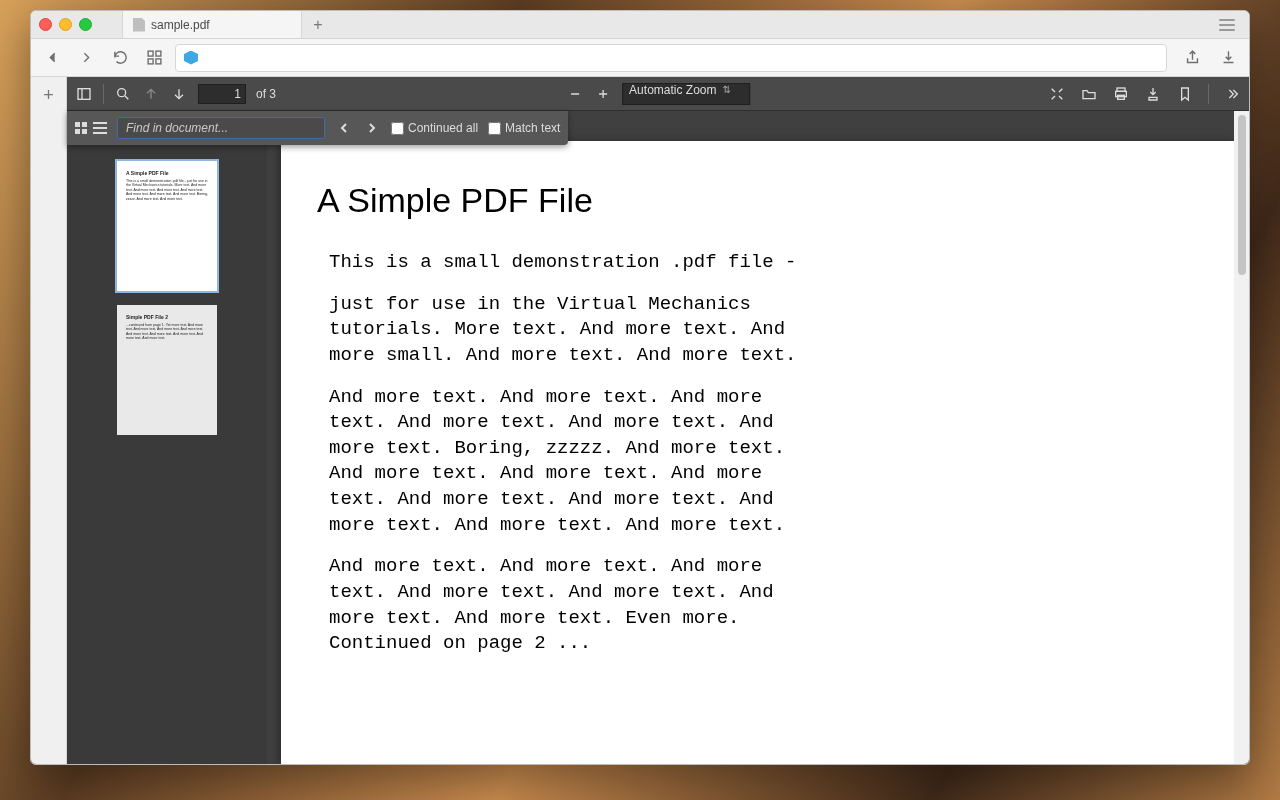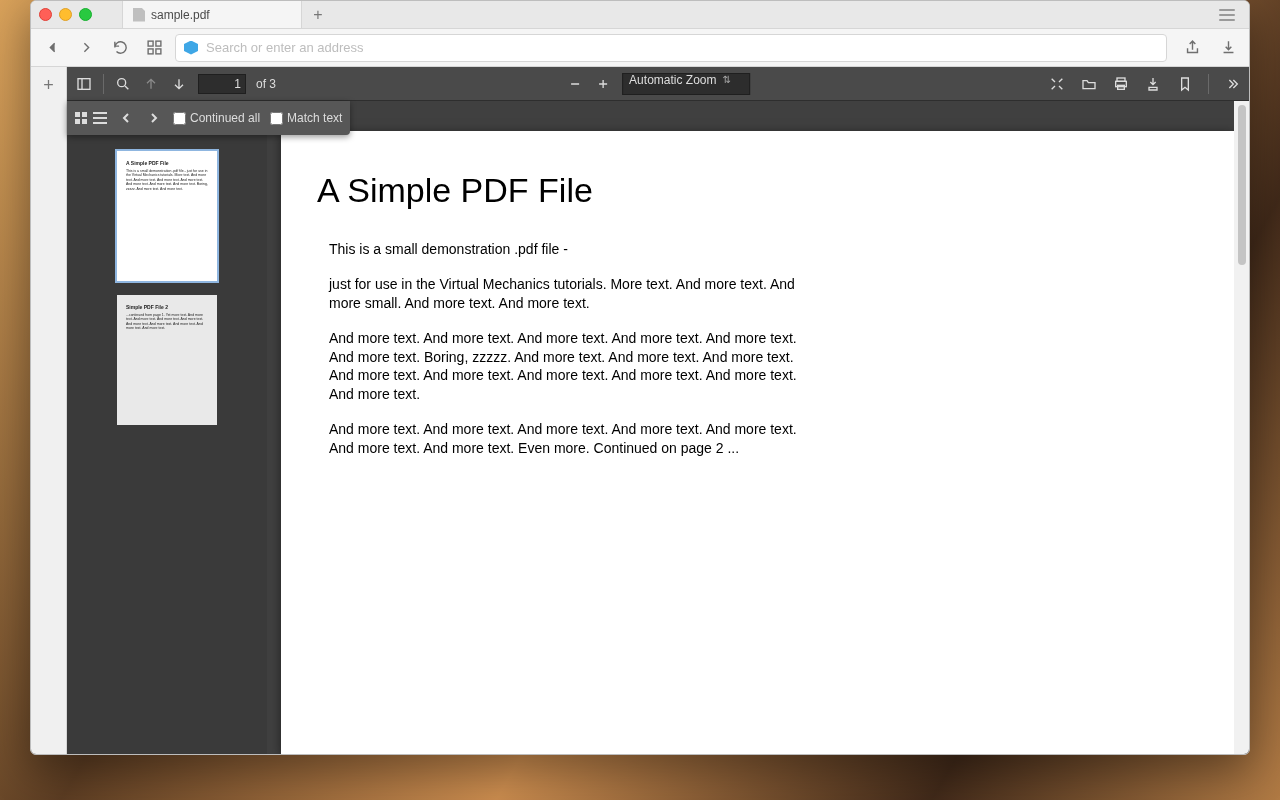--- a/index.html
+++ b/index.html
@@ -4,21 +4,21 @@
 <style>
 * { margin: 0; padding: 0; box-sizing: border-box; }
 html, body { width: 1280px; height: 800px; overflow: hidden; font-family: -apple-system, "Helvetica Neue", Arial, sans-serif; }
 
 body {
   background: linear-gradient(120deg, #d8a15a 0%, #5b3c22 30%, #c98b4e 55%, #402919 80%, #b07a44 100%);
   display: flex; align-items: flex-start; justify-content: center;
 }
 
 .window {
-  width: 1220px; height: 755px; 
+  width: 1220px; height: 755px; margin-top: 10px;
   background: #f5f5f5; border: 1px solid #bdbdbd; border-radius: 6px;
   box-shadow: 0 15px 40px rgba(0,0,0,0.35);
   display: flex; flex-direction: column; overflow: hidden;
 }
 
 
 .titlebar { height: 28px; background: #e8e8e8; display: flex; align-items: center; padding: 0 8px; border-bottom: 1px solid #d6d6d6; }
 .traffic { display: flex; gap: 7px; align-items: center; }
 .dot { width: 13px; height: 13px; border-radius: 50%; }
 .dot.red { background: #ff5f57; border: 0.5px solid #e14036; }
@@ -81,21 +81,21 @@
 .thumbs{ width:200px; background:#3a3a3a; padding:50px 18px 18px; display:flex; flex-direction:column; gap:14px; align-items:center; overflow:hidden;}
 .thumb{ width:100px; height:130px; background:#fff; border:3px solid transparent; padding:6px 6px; font-size:4px; color:#222; line-height:1.3; overflow:hidden;}
 .thumb.active{ outline:2px solid #8fb6e0; background:#fff;}
 .thumb.inactive{ background:#e9e9e9;}
 .thumb h6{ font-size:5px; font-weight:bold; margin-bottom:2px;}
 .thumb p{ font-size:3.5px;}
 
 .pagearea{ flex:1; background:#404040; padding:30px 14px 0 14px; overflow:hidden; position:relative;}
 .page{ width:100%; height:100%; background:#fff; box-shadow:0 2px 10px rgba(0,0,0,.5); padding:40px 60px 0 36px; color:#000;}
 .page h1{ font-size:34px; font-weight:400; font-family:Arial,sans-serif; margin-bottom:30px;}
-.page p{ font-size:14px; font-family:Liberation Sans, sans-serif; line-height:1.35; margin-bottom:16px; max-width:480px; margin-left:12px;}
+.page p{ font-size:19px; font-family:Liberation Mono, monospace; line-height:1.35; margin-bottom:16px; max-width:480px; margin-left:12px;}
 
 .rsb{ position:absolute; right:0; top:34px; bottom:0; width:15px; background:#f1f1f1;}
 .rsb .track{ position:absolute; top:4px; right:3px; width:8px; height:160px; background:#c4c4c4; border-radius:4px;}
 </style>
 </head>
 <body>
 
 <div class="window">
 
   <div class="titlebar">
@@ -137,21 +137,20 @@
     <div class="navbtn">
         <svg viewBox="0 0 24 24">
           <rect x="3" y="3" width="7" height="7" fill="none" stroke="currentColor" stroke-width="2"></rect>
           <rect x="14" y="3" width="7" height="7" fill="none" stroke="currentColor" stroke-width="2"></rect>
           <rect x="3" y="14" width="7" height="7" fill="none" stroke="currentColor" stroke-width="2"></rect>
           <rect x="14" y="14" width="7" height="7" fill="none" stroke="currentColor" stroke-width="2"></rect>
         </svg>
       </div>
     <div class="addr">
       <span class="cube"></span>
-      <input type="text" placeholder="Search or enter an address" style="">
     </div>
     <div class="righticons">
       <div class="navbtn">
           <svg viewBox="0 0 24 24">
             <path d="M12 3v12M8 7l4-4 4 4M5 13v6h14v-6" stroke="currentColor" stroke-width="2" fill="none"></path>
           </svg>
         </div>
       <div class="navbtn">
           <svg viewBox="0 0 24 24">
             <path d="M12 3v12M8 11l4 4 4-4M5 19h14" stroke="currentColor" stroke-width="2" fill="none"></path>
@@ -256,20 +255,21 @@
               <span></span>
               <span></span>
               <span></span>
             </div>
           <div class="listbtn">
               <span></span>
               <span></span>
               <span></span>
             </div>
         </div>
+        <input class="findinput" placeholder="Find in document..." style="">
         <div class="ticon">
             <svg viewBox="0 0 24 24">
               <path d="M15 6l-6 6 6 6" stroke="#ddd" stroke-width="3" fill="none"></path>
             </svg>
           </div>
         <div class="ticon">
             <svg viewBox="0 0 24 24">
               <path d="M9 6l6 6-6 6" stroke="#ddd" stroke-width="3" fill="none"></path>
             </svg>
           </div>

